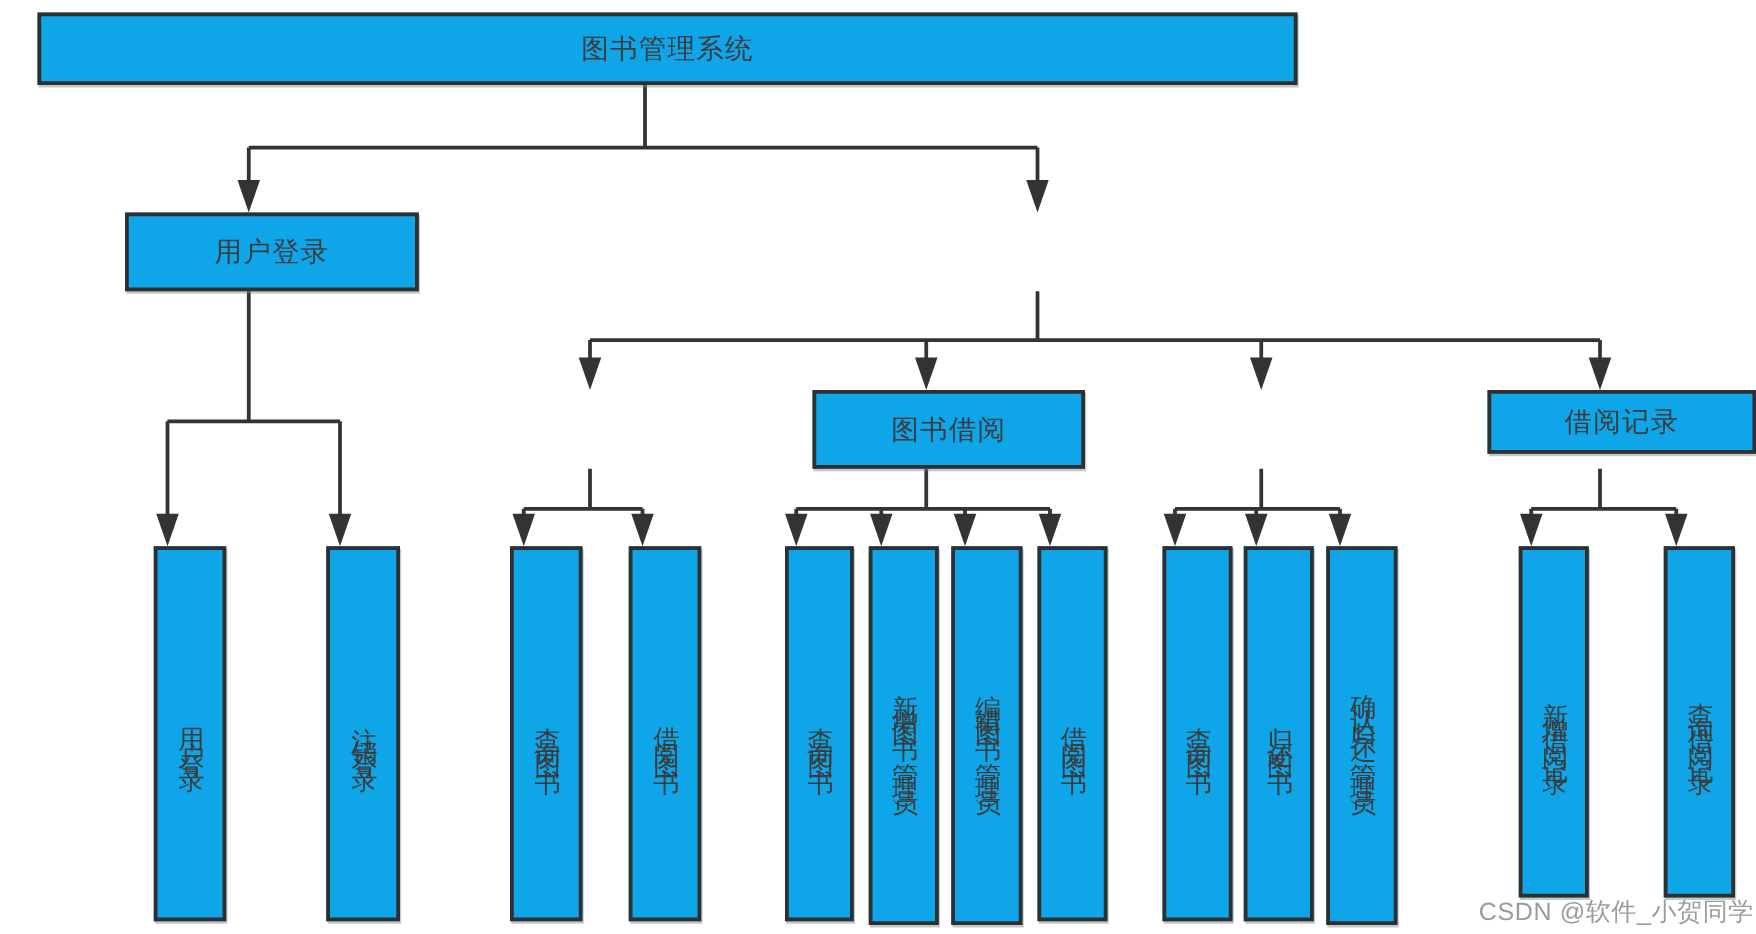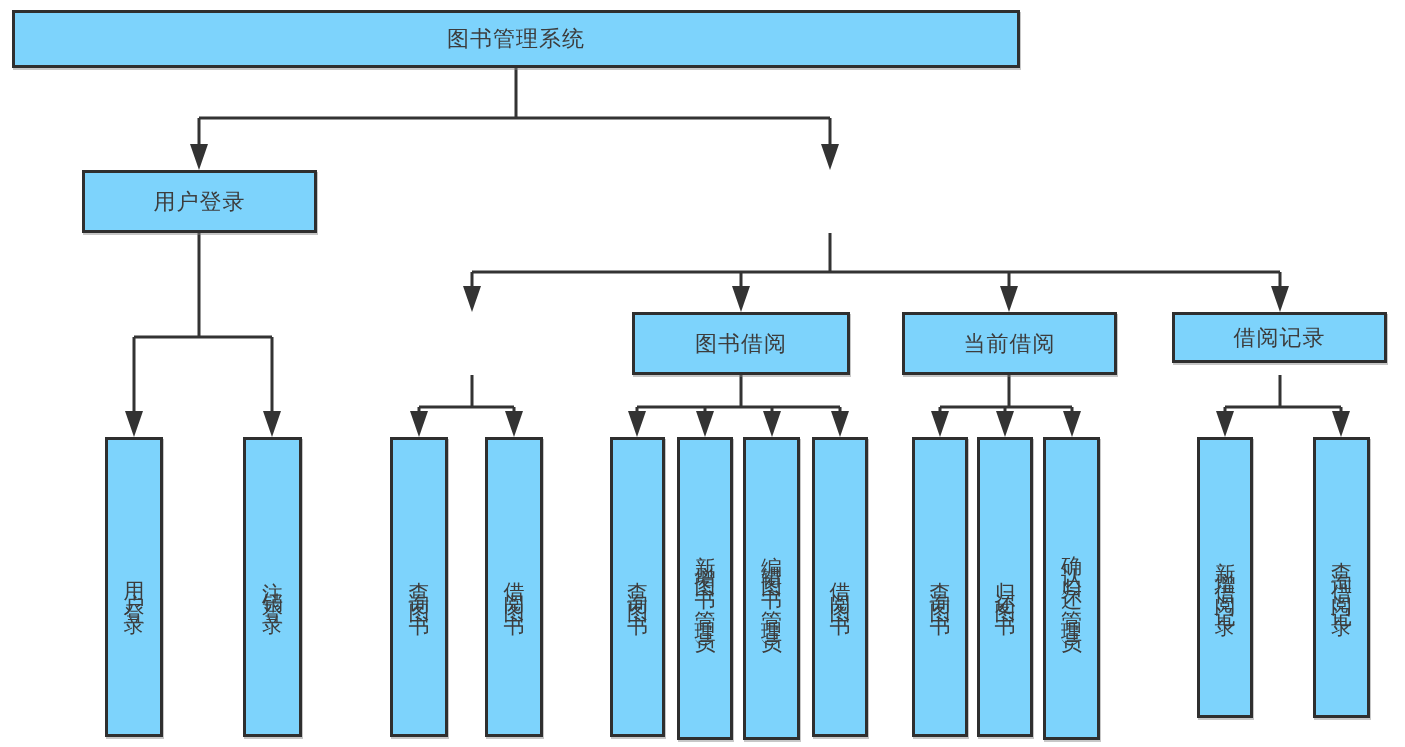--- a/index.html
+++ b/index.html
@@ -22,26 +22,27 @@
     stroke-width: 3;
     fill: none;
   }
   .connectors polygon {
     fill: var(--line, #333333);
     stroke: none;
   }
   .node {
     position: absolute;
     box-sizing: border-box;
-    background: #7dd3fc;
+    background: #0ea5e9;
     border: 3px solid var(--border, #2f2f2f);
     display: flex;
     align-items: center;
     justify-content: center;
     box-shadow: 1px 2px 0 rgba(130,130,130,0.45);
+    margin-left: 18px;
   }
   .htext {
     font-size: 22px;
     color: var(--text, #3c3c3c);
     letter-spacing: 1px;
     white-space: nowrap;
   }
   .vtext {
     writing-mode: vertical-rl;
     text-orientation: mixed;
@@ -107,23 +108,20 @@
     <span class="htext">图书管理系统</span>
   </div>
 
   <div class="node" style="left:82px;top:170px;width:235px;height:63px">
     <span class="htext">用户登录</span>
   </div>
 
   <div class="node" style="left:632px;top:312px;width:218px;height:63px">
     <span class="htext">图书借阅</span>
   </div>
-  <div class="node" style="left:902px;top:312px;width:215px;height:63px">
-    <span class="htext">当前借阅</span>
-  </div>
   <div class="node" style="left:1172px;top:312px;width:215px;height:51px">
     <span class="htext">借阅记录</span>
   </div>
 
   <div class="node" style="left:105px;top:437px;width:58px;height:300px">
     <span class="vtext">用户登录</span>
   </div>
   <div class="node" style="left:243px;top:437px;width:59px;height:300px">
     <span class="vtext">注销登录</span>
   </div>
@@ -158,14 +156,15 @@
     <span class="vtext">确认归还（管理员）</span>
   </div>
 
   <div class="node" style="left:1197px;top:437px;width:56px;height:281px">
     <span class="vtext">新增借阅记录</span>
   </div>
   <div class="node" style="left:1313px;top:437px;width:57px;height:281px">
     <span class="vtext">查询借阅记录</span>
   </div>
 
+  <div class="watermark">CSDN @软件_小贺同学</div>
 
 </div>
 
 </body></html>

